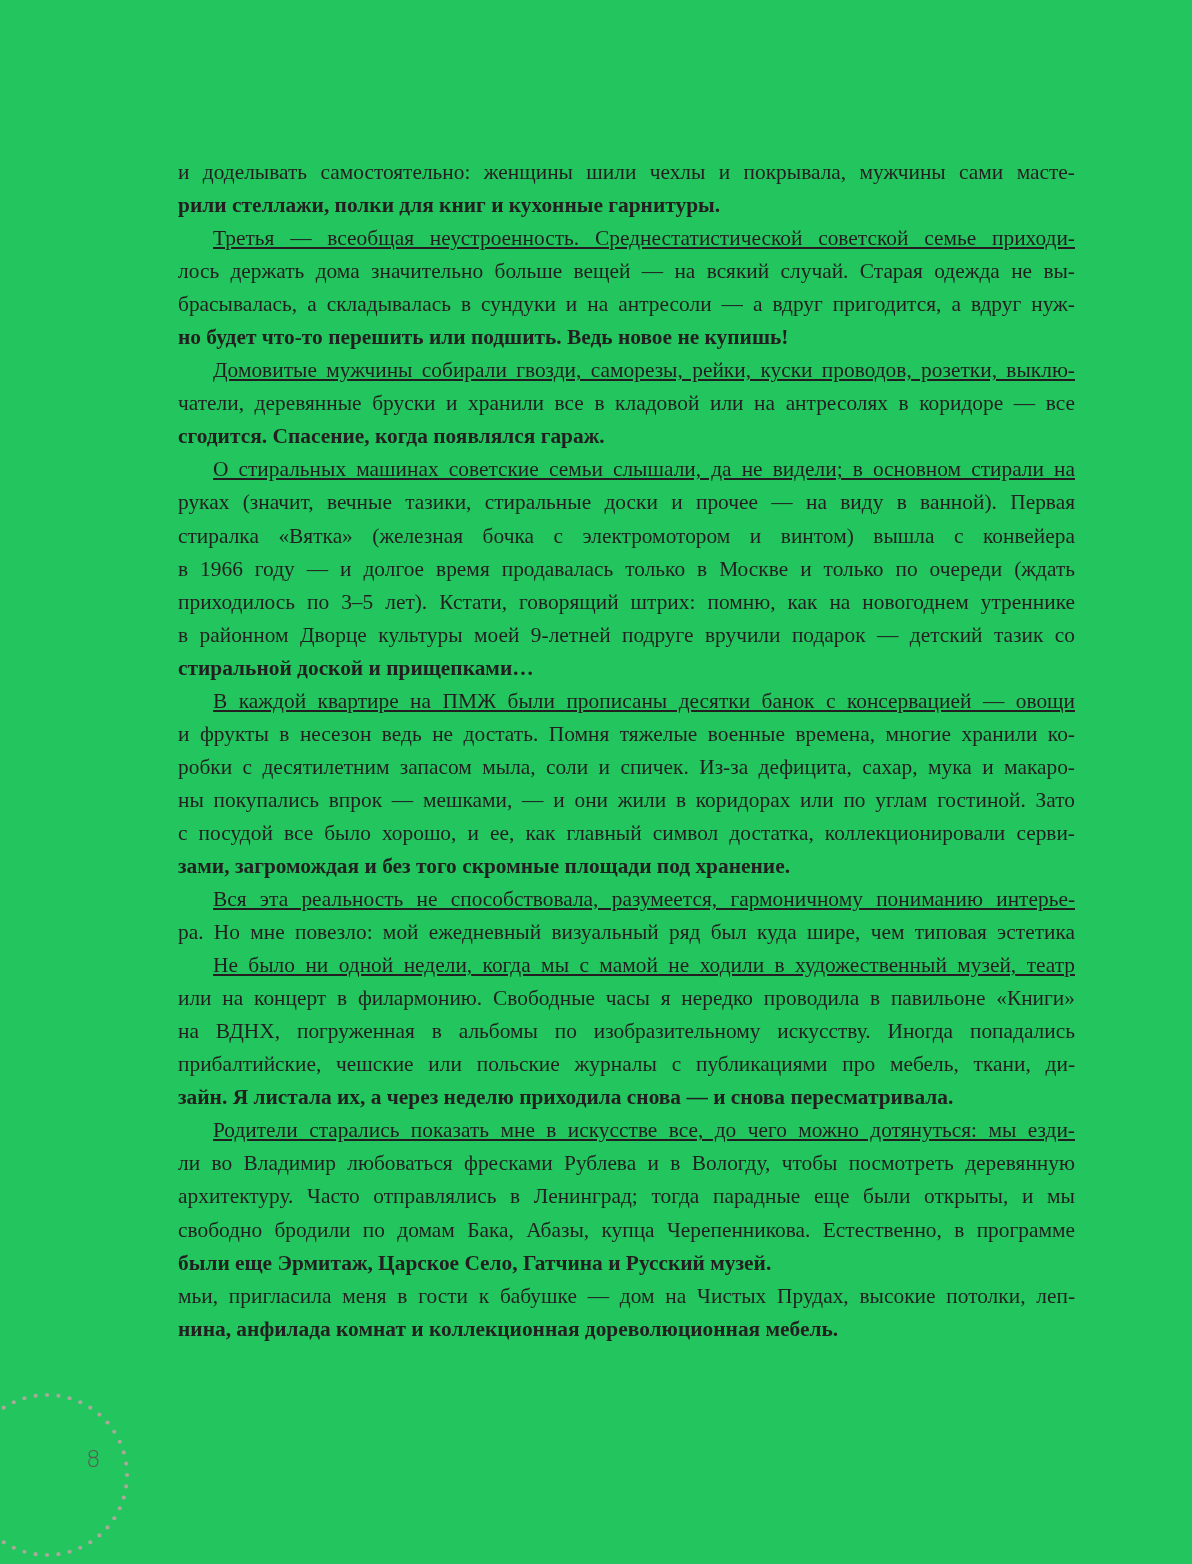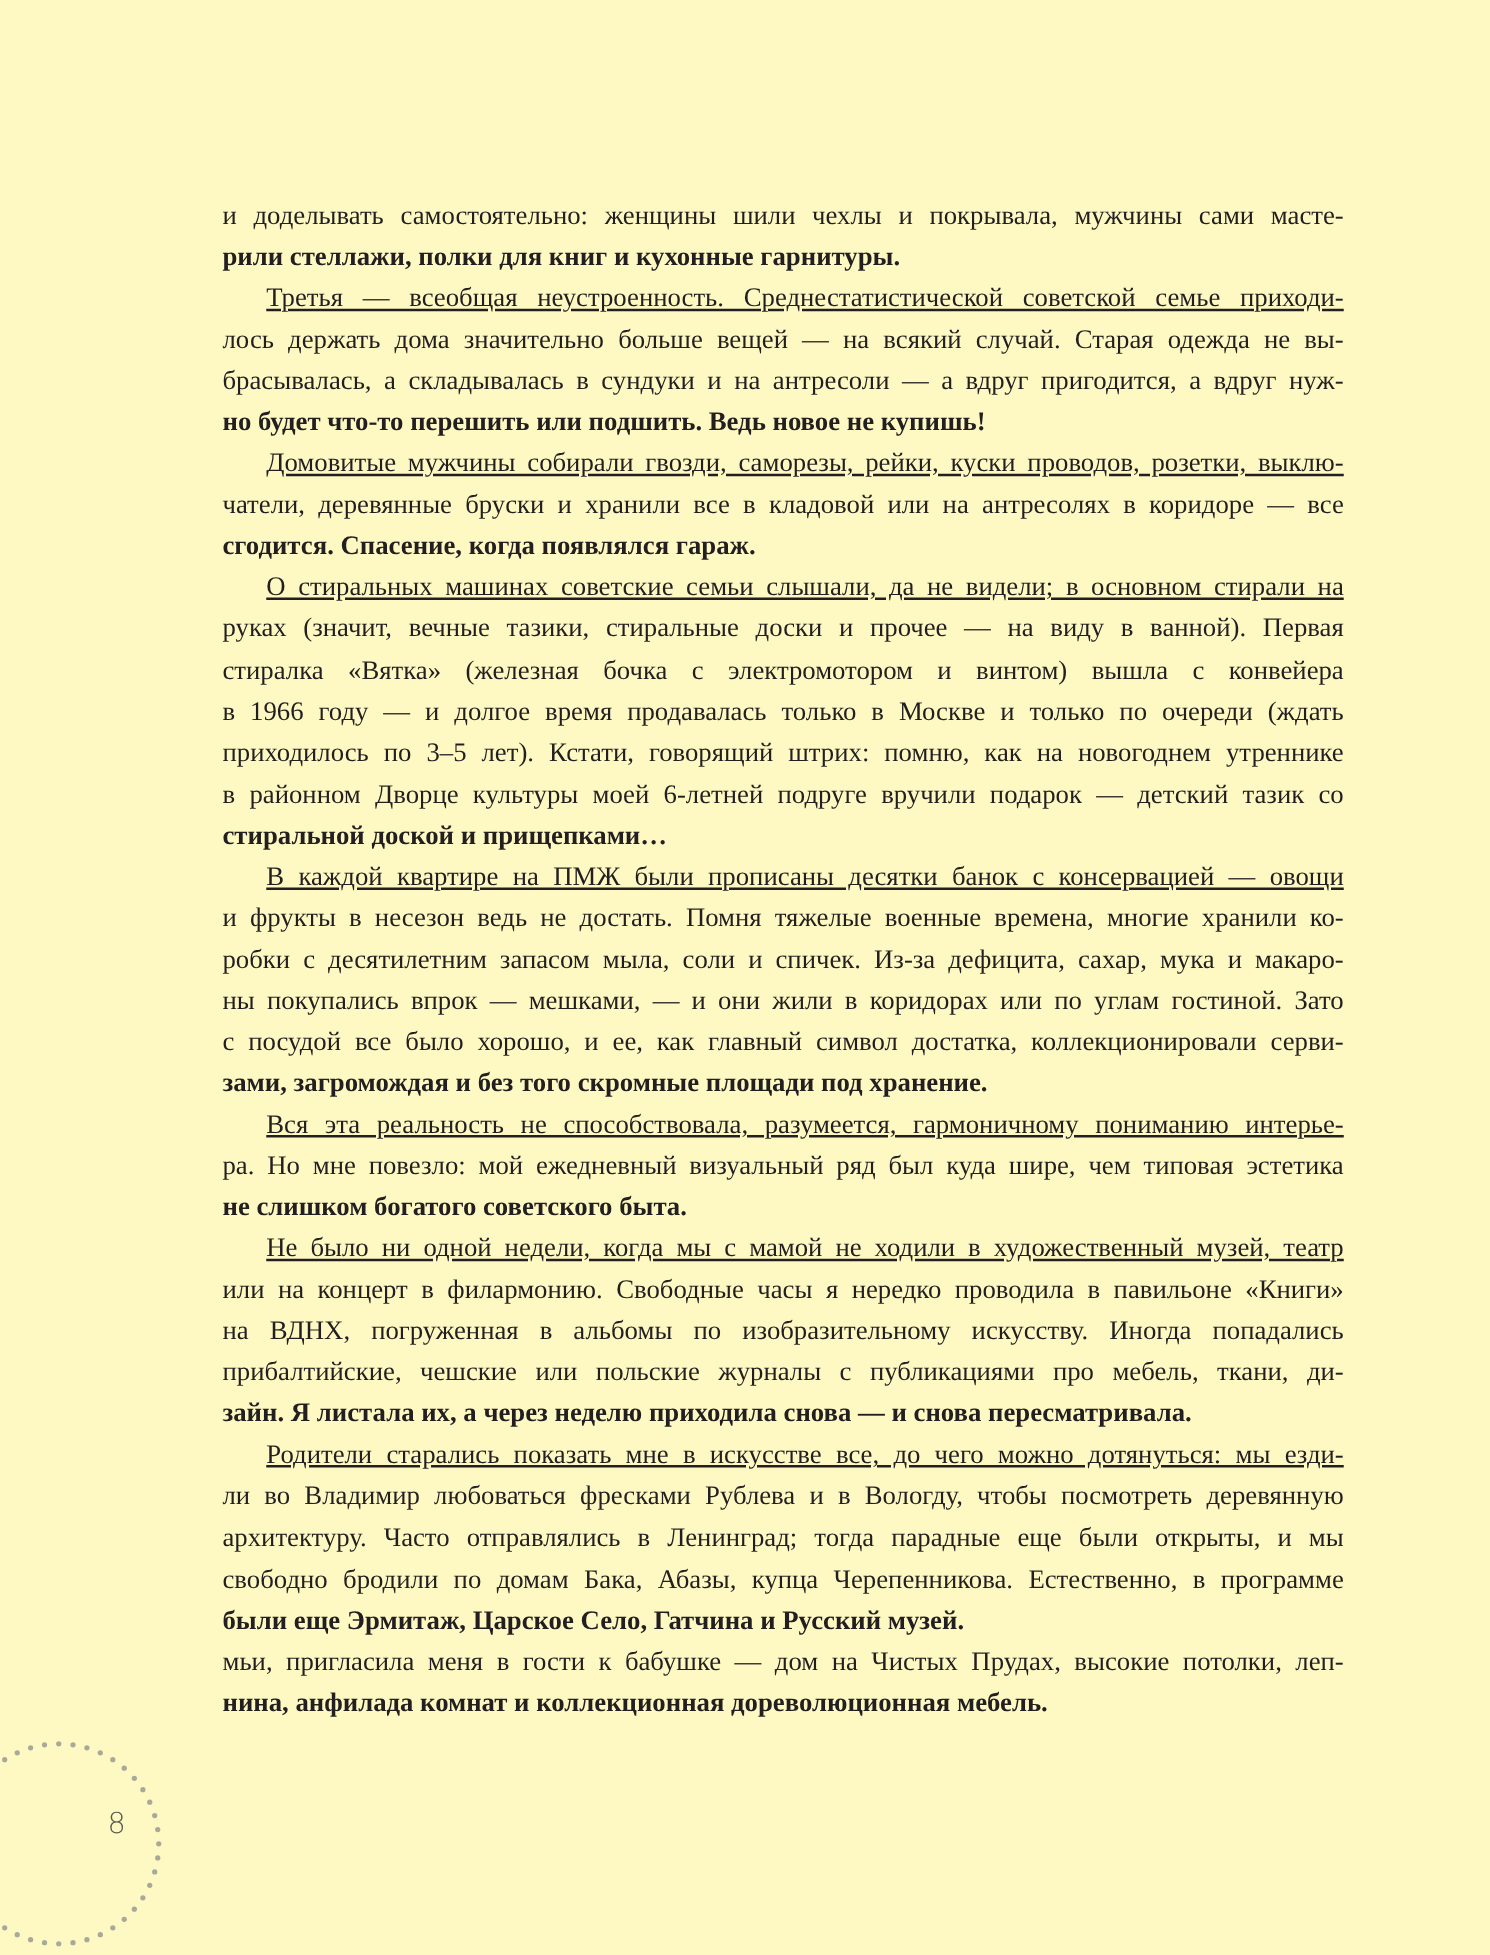--- a/index.html
+++ b/index.html
@@ -10,21 +10,21 @@
     body {
       width: 1192px;
       height: 1564px;
       position: relative;
       overflow: hidden;
     }
     .page {
       position: absolute;
       left: 0; top: 0;
       width: 1192px; height: 1564px;
-      background: #fef9c3;
+      background: #22c55e;
     }
     .text-block {
       position: absolute;
       left: 178px;
       top: 156px;
       width: 897px;
       font-family: "Liberation Serif", "DejaVu Serif", serif;
       font-size: 21.4px;
       line-height: 33.05px;
       color: #231f20;
@@ -87,35 +87,34 @@
         <span class="line indent">Домовитые мужчины собирали гвозди, саморезы, рейки, куски проводов, розетки, выклю-</span>
         <span class="line">чатели, деревянные бруски и хранили все в кладовой или на антресолях в коридоре — все</span>
         <span class="line last">сгодится. Спасение, когда появлялся гараж.</span>
       </div>
       <div class="paragraph">
         <span class="line indent">О стиральных машинах советские семьи слышали, да не видели; в основном стирали на</span>
         <span class="line">руках (значит, вечные тазики, стиральные доски и прочее — на виду в ванной). Первая</span>
         <span class="line">стиралка «Вятка» (железная бочка с электромотором и винтом) вышла с конвейера</span>
         <span class="line">в 1966 году — и долгое время продавалась только в Москве и только по очереди (ждать</span>
         <span class="line">приходилось по 3–5 лет). Кстати, говорящий штрих: помню, как на новогоднем утреннике</span>
-        <span class="line">в районном Дворце культуры моей 6-летней подруге вручили подарок — детский тазик со</span>
+        <span class="line">в районном Дворце культуры моей 9-летней подруге вручили подарок — детский тазик со</span>
         <span class="line last">стиральной доской и прищепками…</span>
       </div>
       <div class="paragraph">
         <span class="line indent">В каждой квартире на ПМЖ были прописаны десятки банок с консервацией — овощи</span>
         <span class="line">и фрукты в несезон ведь не достать. Помня тяжелые военные времена, многие хранили ко-</span>
         <span class="line">робки с десятилетним запасом мыла, соли и спичек. Из-за дефицита, сахар, мука и макаро-</span>
         <span class="line">ны покупались впрок — мешками, — и они жили в коридорах или по углам гостиной. Зато</span>
         <span class="line">с посудой все было хорошо, и ее, как главный символ достатка, коллекционировали серви-</span>
         <span class="line last">зами, загромождая и без того скромные площади под хранение.</span>
       </div>
       <div class="paragraph">
         <span class="line indent">Вся эта реальность не способствовала, разумеется, гармоничному пониманию интерье-</span>
         <span class="line">ра. Но мне повезло: мой ежедневный визуальный ряд был куда шире, чем типовая эстетика</span>
-        <span class="line last">не слишком богатого советского быта.</span>
       </div>
       <div class="paragraph">
         <span class="line indent">Не было ни одной недели, когда мы с мамой не ходили в художественный музей, театр</span>
         <span class="line">или на концерт в филармонию. Свободные часы я нередко проводила в павильоне «Книги»</span>
         <span class="line">на ВДНХ, погруженная в альбомы по изобразительному искусству. Иногда попадались</span>
         <span class="line">прибалтийские, чешские или польские журналы с публикациями про мебель, ткани, ди-</span>
         <span class="line last">зайн. Я листала их, а через неделю приходила снова — и снова пересматривала.</span>
       </div>
       <div class="paragraph">
         <span class="line indent">Родители старались показать мне в искусстве все, до чего можно дотянуться: мы езди-</span>

